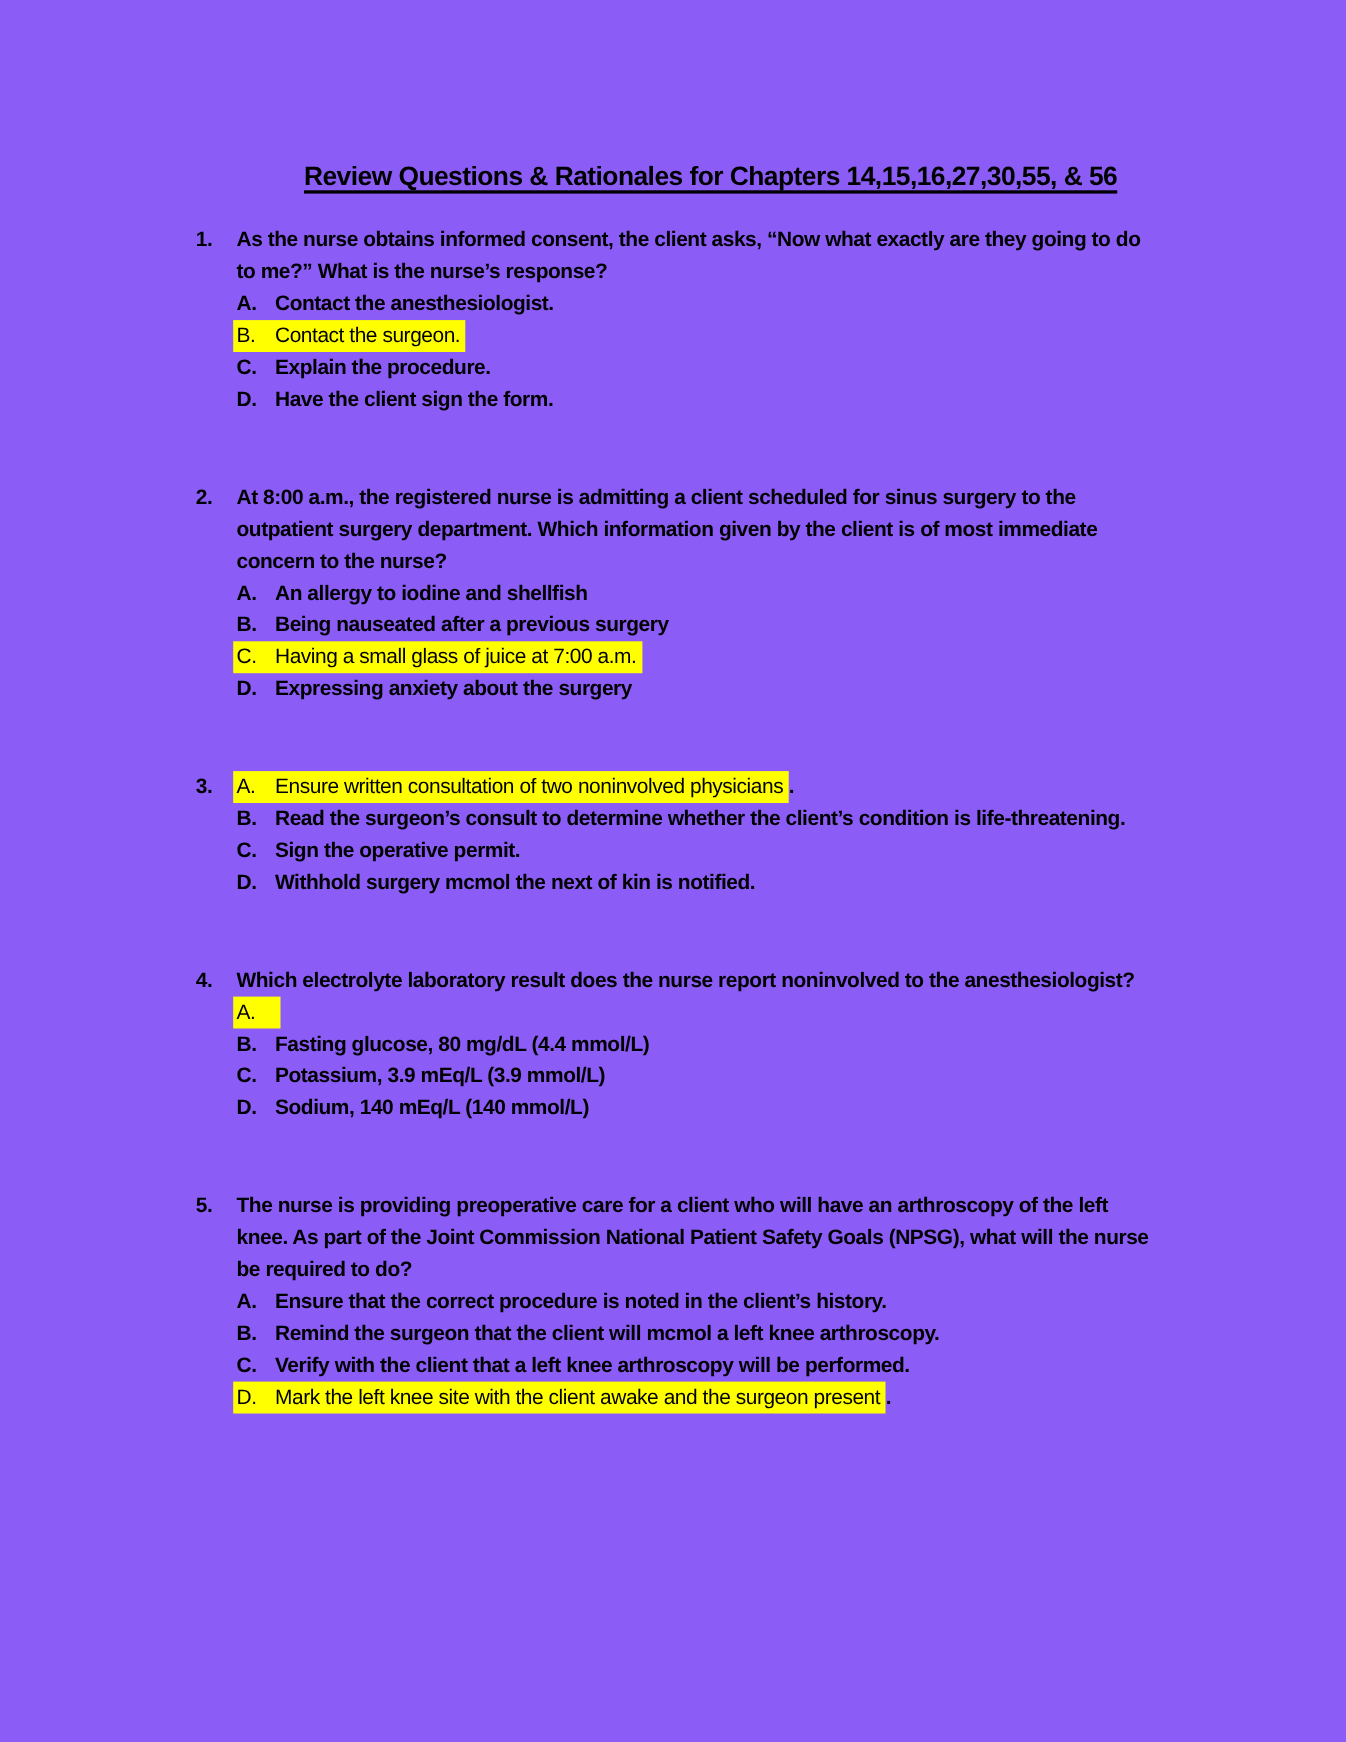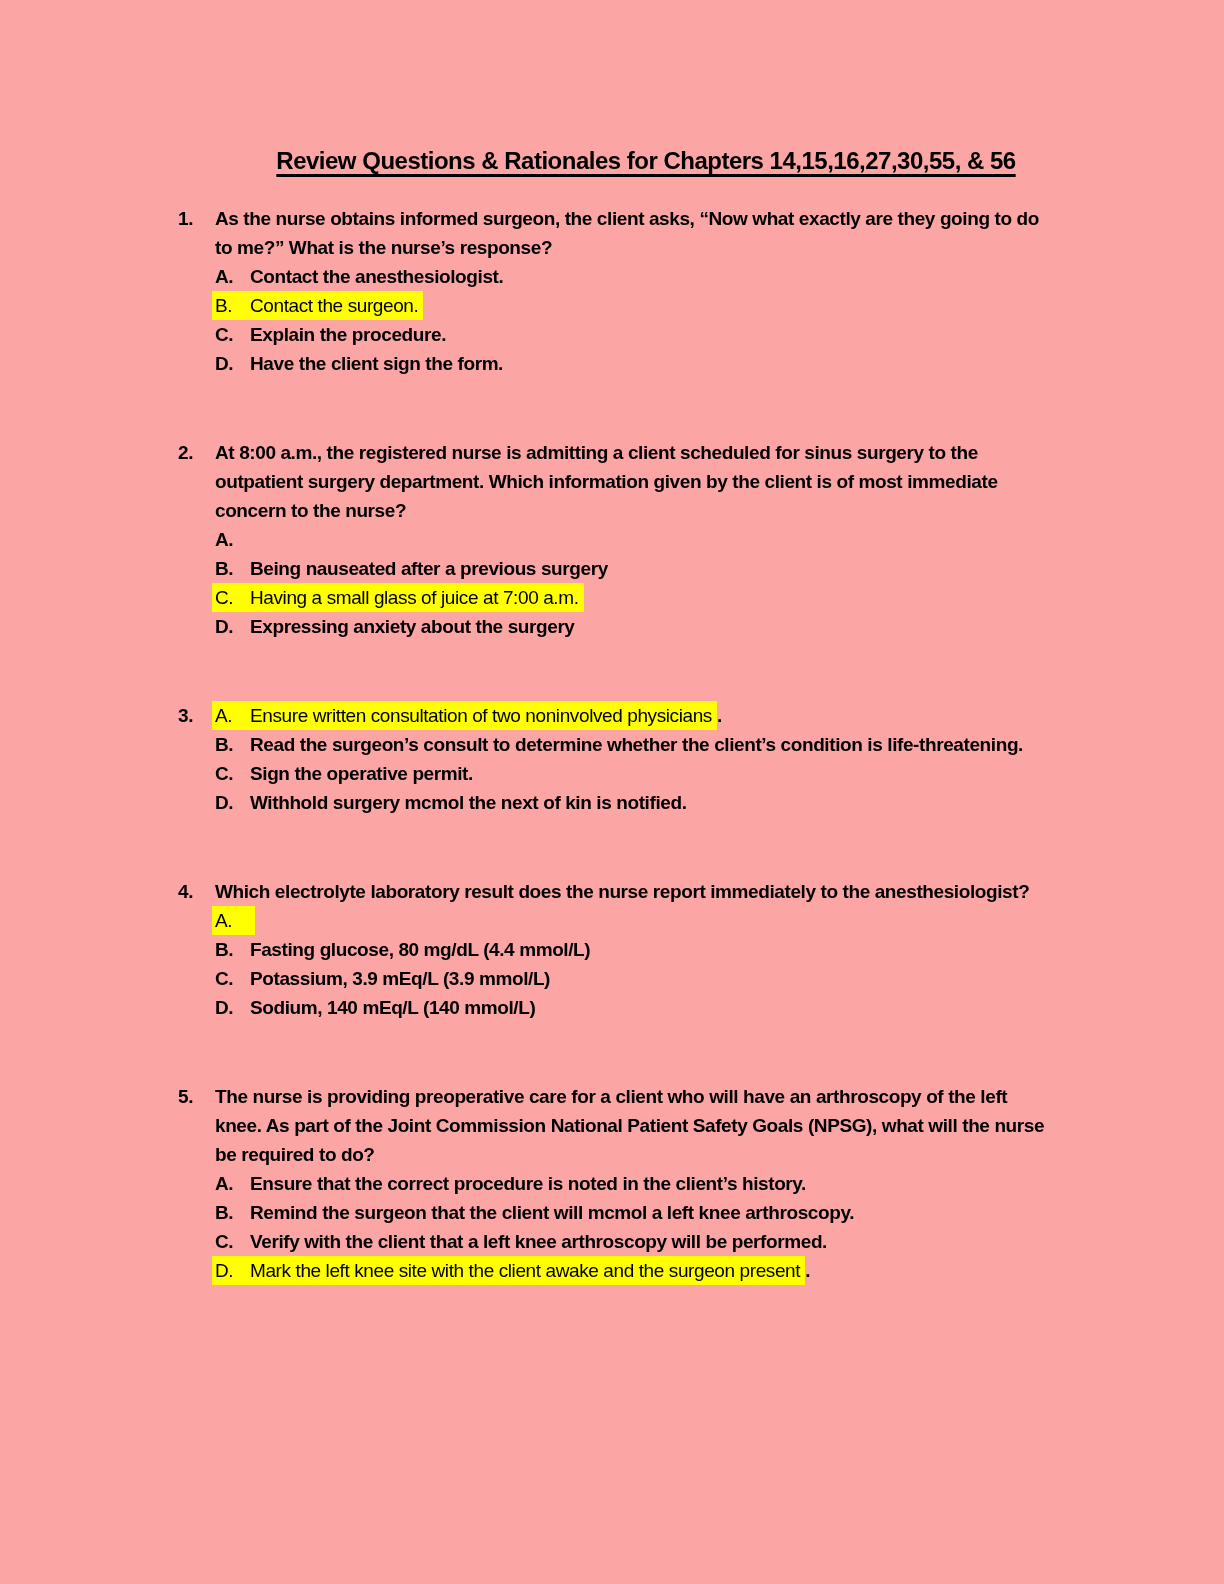--- a/index.html
+++ b/index.html
@@ -5,21 +5,21 @@
   html,body{margin:0;padding:0;background:#ffffff;}
   body{
     width:1224px;height:1584px;
     font-family:"Liberation Sans",sans-serif;
     color:#000;
     overflow:hidden;
   }
   .page{
     position:relative;
     width:1224px;height:1584px;
-    background:#fca5a5;
+    background:#8b5cf6;
     box-sizing:border-box;
     padding:146px 110px 0 178px;
   }
   .title{
     margin:0 0 28px 0;
     text-align:center;
     font-size:24px;
     font-weight:700;
     letter-spacing:-0.5px;
     line-height:30px;
@@ -56,21 +56,21 @@
 </head>
 <body>
 
 <div class="page">
   <h1 class="title"><span class="title-text">Review Questions &amp; Rationales for Chapters 14,15,16,27,30,55, &amp; 56</span></h1>
 
   <div id="questions-list">
   <div class="question">
     <div class="qnum">1.</div>
     <div class="qbody">
-      <div class="qtext">As the nurse obtains informed surgeon, the client asks, “Now what exactly are they going to do
+      <div class="qtext">As the nurse obtains informed consent, the client asks, “Now what exactly are they going to do
 to me?” What is the nurse’s response?</div>
       <div>
   <div class="option">
     <span class="opt-main">
       <span class="letter">A.</span>
                 <span class="otext">Contact the anesthesiologist.</span>
     </span>
   </div>
 
   <div class="option">
@@ -100,20 +100,21 @@
   <div class="question">
     <div class="qnum">2.</div>
     <div class="qbody">
       <div class="qtext">At 8:00 a.m., the registered nurse is admitting a client scheduled for sinus surgery to the
 outpatient surgery department. Which information given by the client is of most immediate
 concern to the nurse?</div>
       <div>
   <div class="option">
     <span class="opt-main">
       <span class="letter">A.</span>
+                <span class="otext">An allergy to iodine and shellfish</span>
     </span>
   </div>
 
   <div class="option">
     <span class="opt-main">
       <span class="letter">B.</span>
                 <span class="otext">Being nauseated after a previous surgery</span>
     </span>
   </div>
 
@@ -166,21 +167,21 @@
                 <span class="otext">Withhold surgery mcmol the next of kin is notified.</span>
     </span>
   </div>
 </div>
     </div>
   </div>
 
   <div class="question">
     <div class="qnum">4.</div>
     <div class="qbody">
-      <div class="qtext">Which electrolyte laboratory result does the nurse report immediately to the anesthesiologist?</div>
+      <div class="qtext">Which electrolyte laboratory result does the nurse report noninvolved to the anesthesiologist?</div>
       <div>
   <div class="option">
     <span class="opt-main hl">
       <span class="letter">A.</span>
     </span>
   </div>
 
   <div class="option">
     <span class="opt-main">
       <span class="letter">B.</span>

